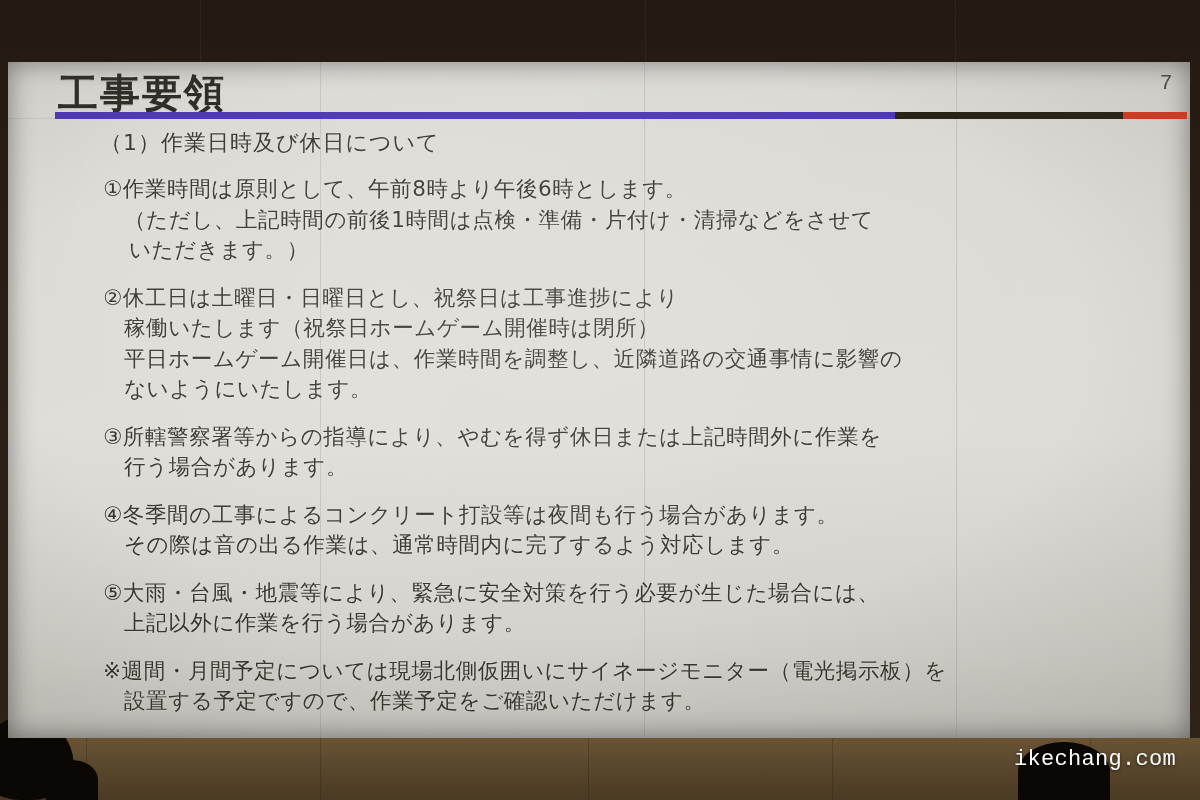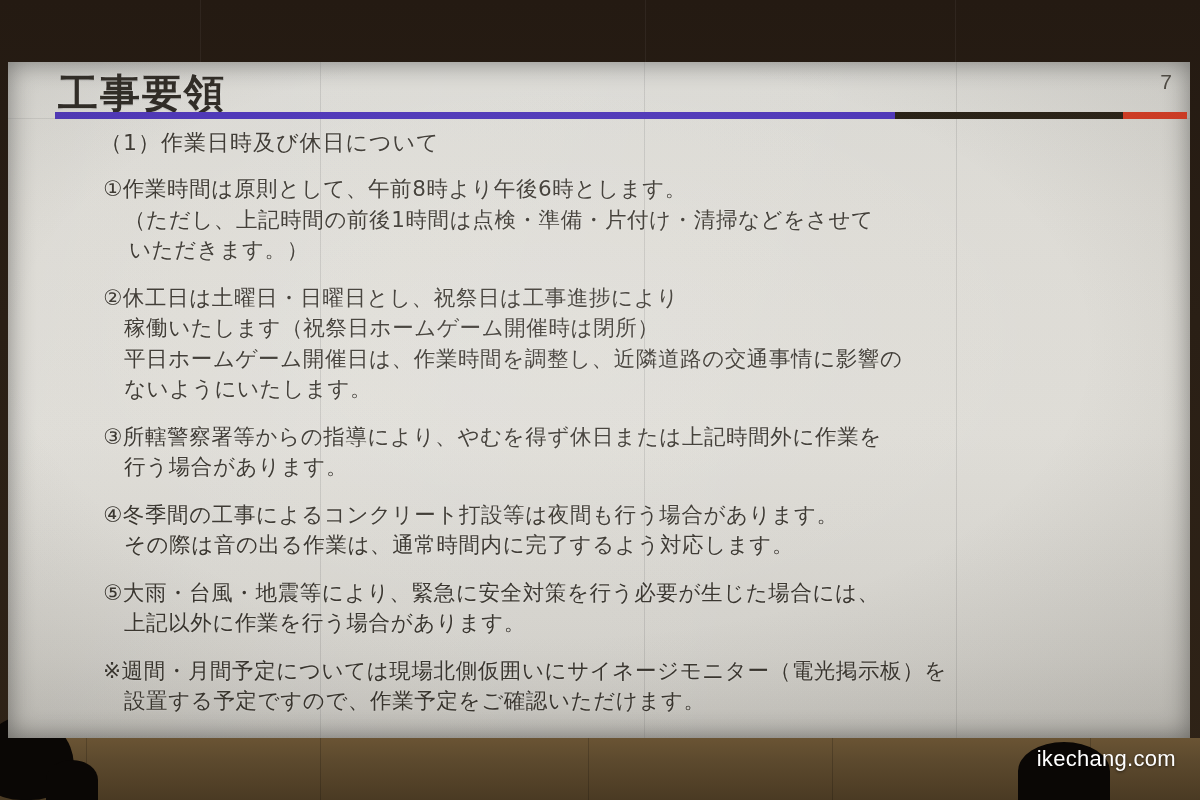--- a/index.html
+++ b/index.html
@@ -111,21 +111,21 @@
   }
   .para{margin-bottom:17px;}
   .line{white-space:nowrap;line-height:1.42;}
   .line.indent{padding-left:21px;}
   .line.indent2{padding-left:26px;}
 
   
   #watermark{
     position:absolute;right:24px;bottom:28px;
     color:#ffffff;font-size:22px;letter-spacing:0.3px;
-    font-family:Liberation Sans, sans-serif;
+    font-family:Liberation Mono, monospace;
     text-shadow:0 1px 3px rgba(0,0,0,0.6);
   }
 </style>
 </head>
 <body>
 
 <div id="room">
   <div class="wall-seam" style="left:200px;"></div>
   <div class="wall-seam" style="left:645px;"></div>
   <div class="wall-seam" style="left:955px;"></div>

